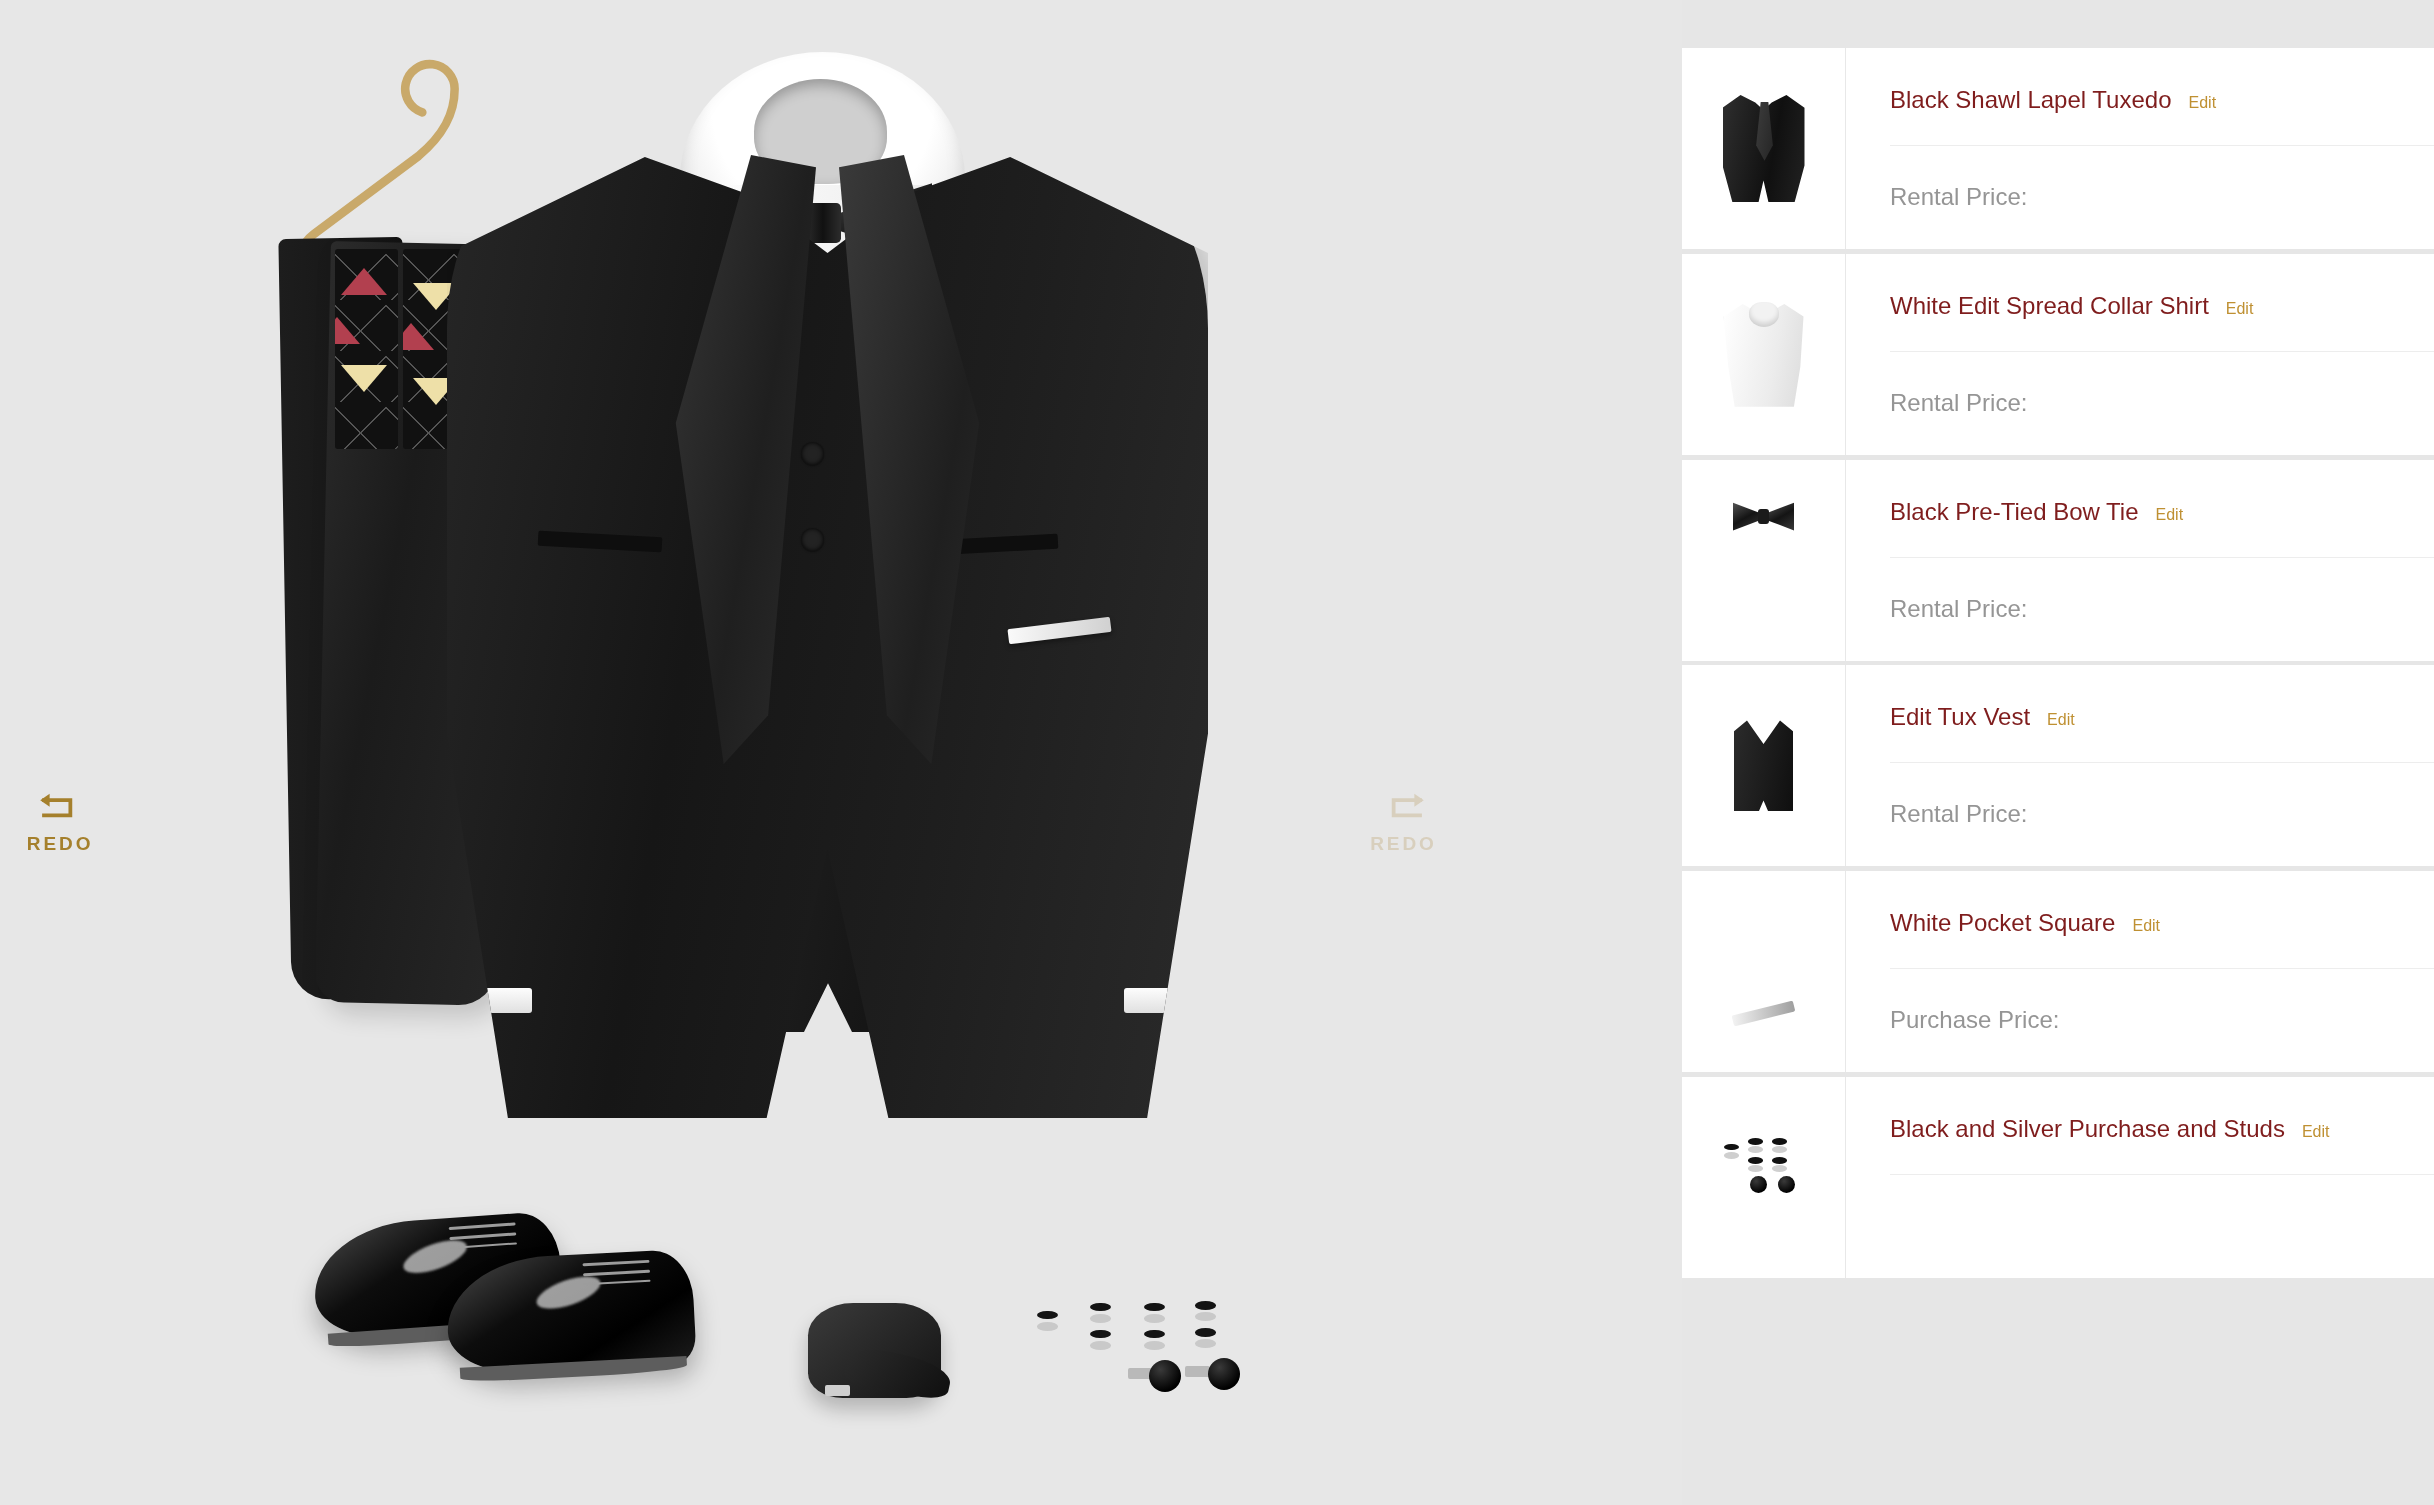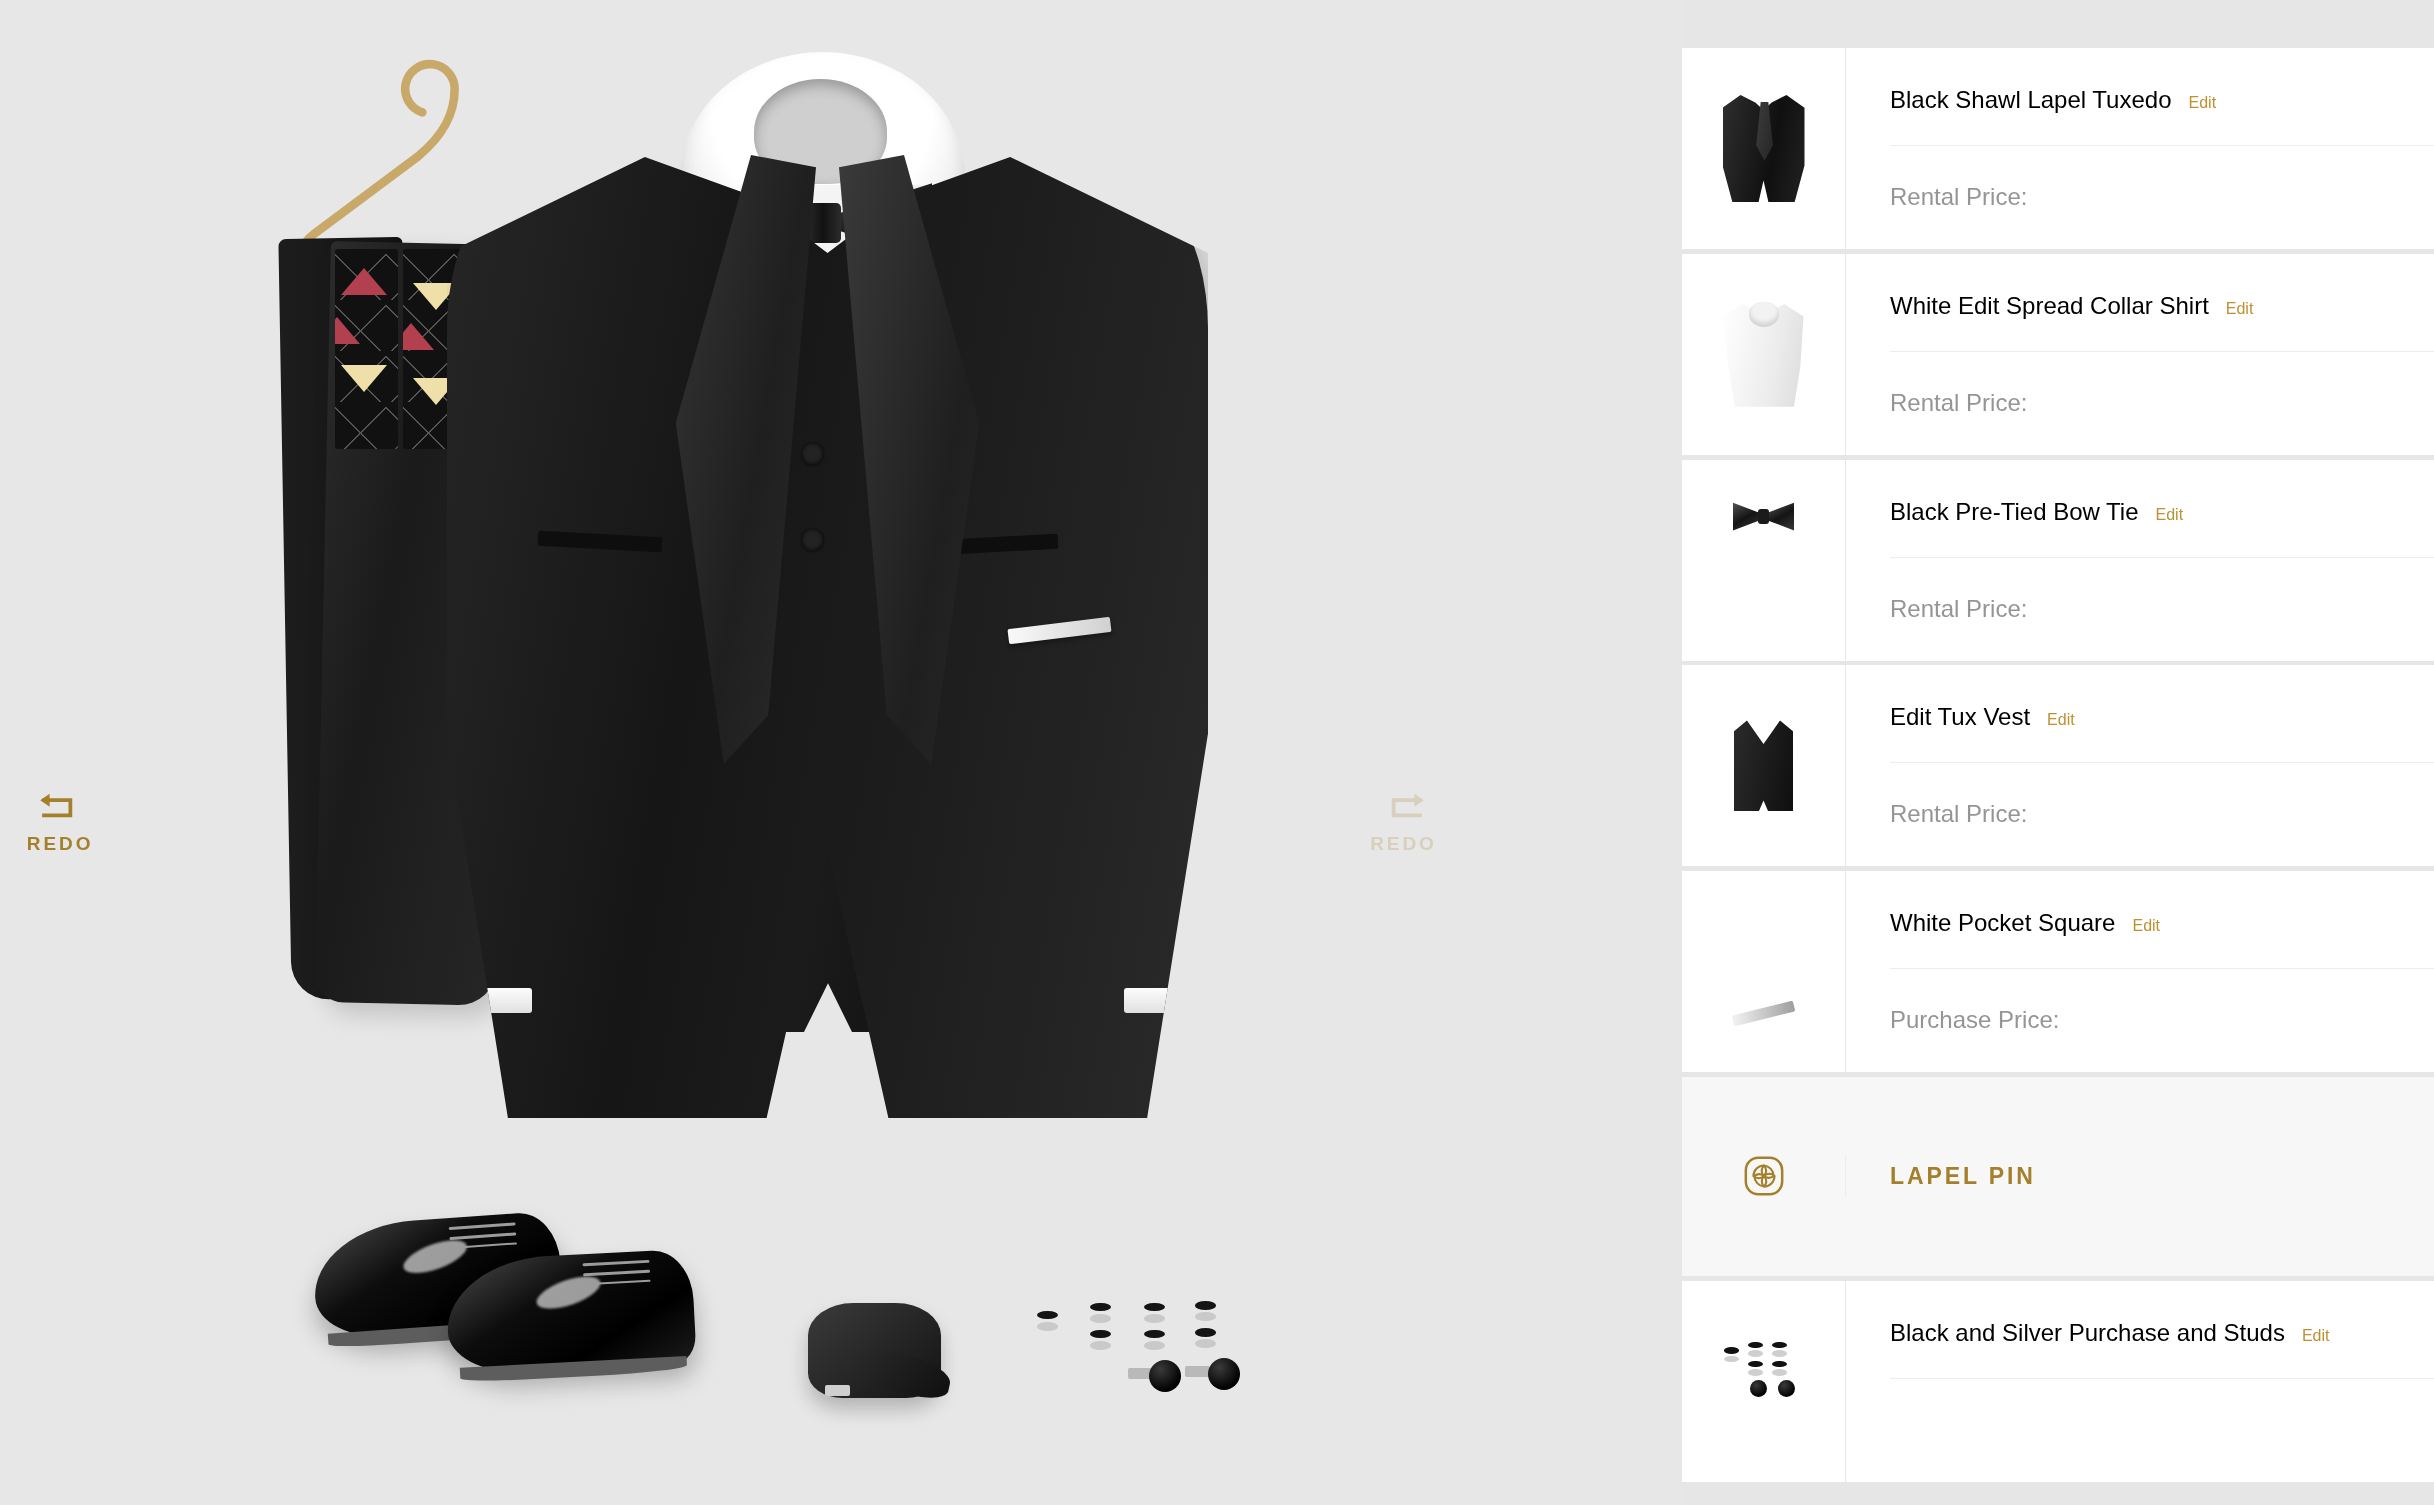--- a/index.html
+++ b/index.html
@@ -206,21 +206,21 @@
     display:flex; background:#fff; margin-bottom:4.8px; min-height:201px;
     position:relative;
   }
   .item.addrow { background:#f7f7f7; min-height:199px; align-items:center; }
   .item .thumb {
     flex:0 0 164px; display:flex; align-items:center; justify-content:center;
     border-right:1px solid #e8e8e8; position:relative;
   }
   .item .body { flex:1 1 auto; padding:38px 0 0 44px; position:relative; }
   .item .titlerow { display:flex; align-items:baseline; gap:17px; }
-  .item .iname { font-size:24px; color:#000000; }
+  .item .iname { font-size:24px; color:#7f1d1d; }
   .item .edit { font-size:16px; color:#bf9032; cursor:pointer; }
   .item .rule {
     position:absolute; left:44px; right:0; top:97px; height:1px; background:#ededed;
   }
   .item .price { position:absolute; left:44px; top:135px; font-size:24px; color:#959595; }
   .addrow .addlabel {
     font-size:23px; font-weight:700; letter-spacing:2.9px; color:#a5802c;
     padding-left:44px;
   }
 
@@ -475,36 +475,20 @@
         <div class="body">
           <div class="titlerow">
             <span class="iname">White Pocket Square</span>
             <span class="edit">Edit</span>
           </div>
           <div class="rule"></div>
           <div class="price">Purchase Price:</div>
         </div>
       </div>
 
-      <div class="item addrow">
-        <div class="thumb" style="border-right:1px solid #ededed;">
-          <span class="pin-icon">
-            <svg width="44" height="44" viewBox="0 0 46 46">
-              <rect x="4" y="4" width="38" height="38" rx="13" fill="none" stroke="#a5802c" stroke-width="2.6"></rect>
-              <path d="M23 12 a11 11 0 0 1 10 11 a7 7 0 0 1 -10 -11 Z" fill="none" stroke="#a5802c" stroke-width="2.2"></path>
-              <path d="M34 23 a11 11 0 0 1 -11 11 a7 7 0 0 1 11 -11 Z" fill="none" stroke="#a5802c" stroke-width="2.2"></path>
-              <path d="M23 34 a11 11 0 0 1 -10 -11 a7 7 0 0 1 10 11 Z" fill="none" stroke="#a5802c" stroke-width="2.2"></path>
-              <path d="M12 23 a11 11 0 0 1 11 -11 a7 7 0 0 1 -11 11 Z" fill="none" stroke="#a5802c" stroke-width="2.2"></path>
-            </svg>
-          </span>
-        </div>
-        <div class="body" style="padding-top:0; display:flex; align-items:center; padding-left:0;">
-          <span class="addlabel">LAPEL PIN</span>
-        </div>
-      </div>
 
       <div class="item">
         <div class="thumb" style="align-items:flex-start; padding-top:59px;">
           <div class="t-studs">
             <div class="sd" style="left:1.9px;  top:7.6px;"></div>
             <div class="sl" style="left:1.9px;  top:16px;"></div>
             <div class="sd" style="left:25px; top:1.9px;"></div>
             <div class="sl" style="left:25px; top:10.5px;"></div>
             <div class="sd" style="left:25px; top:21px;"></div>
             <div class="sl" style="left:25px; top:29.5px;"></div>

